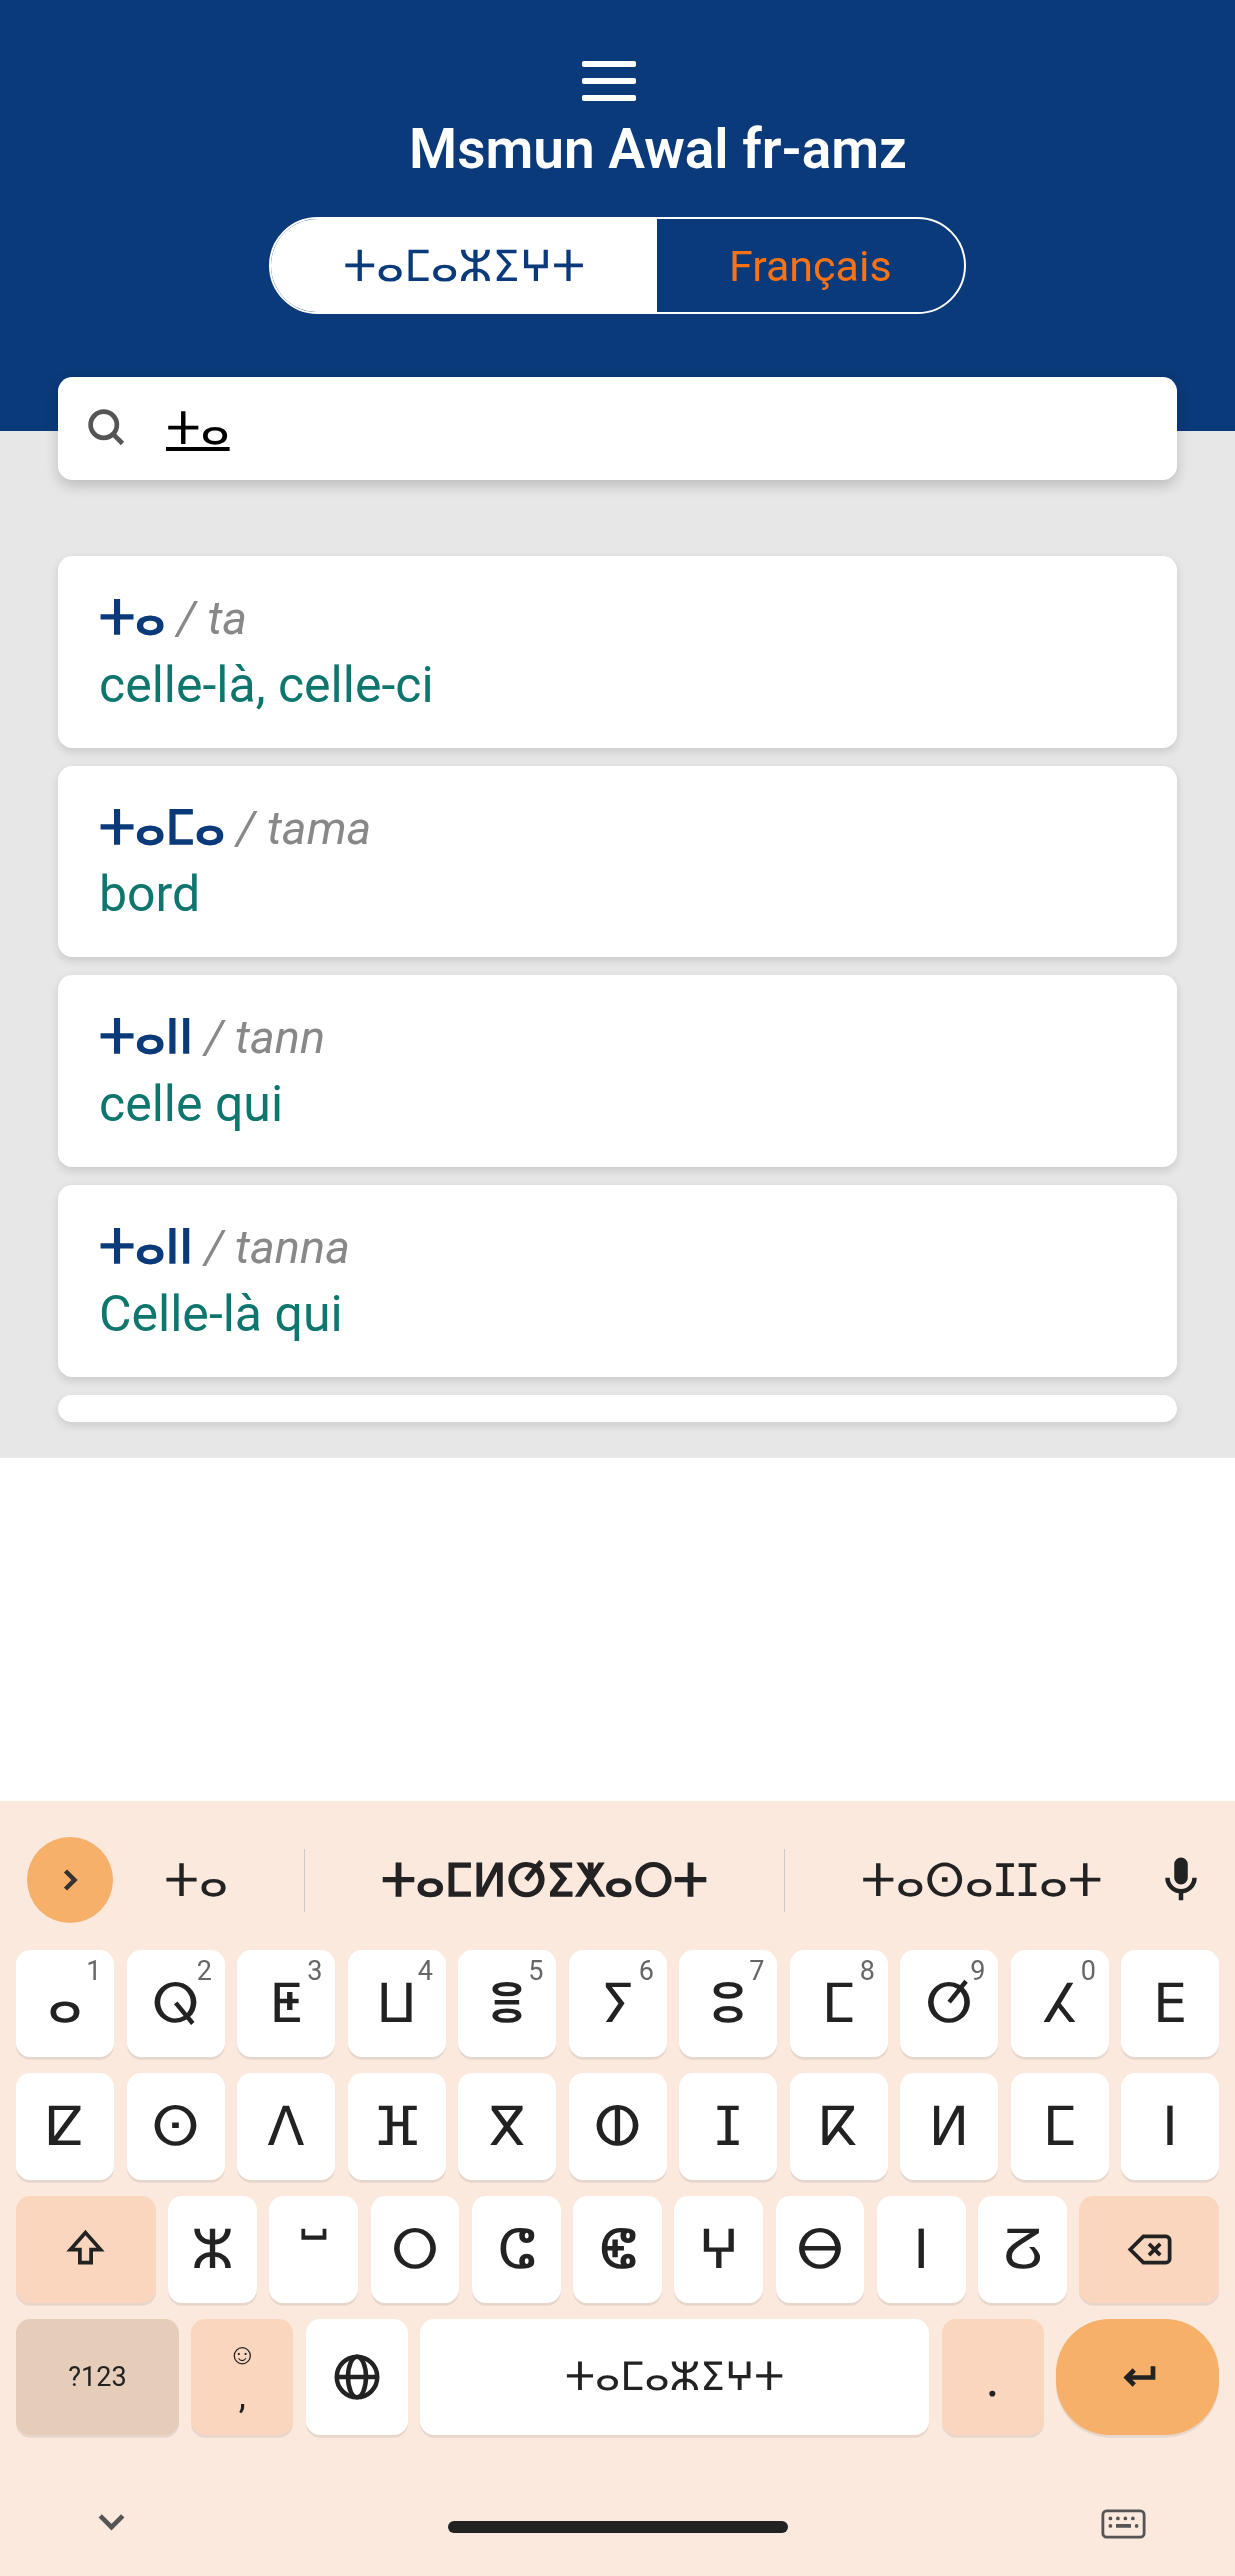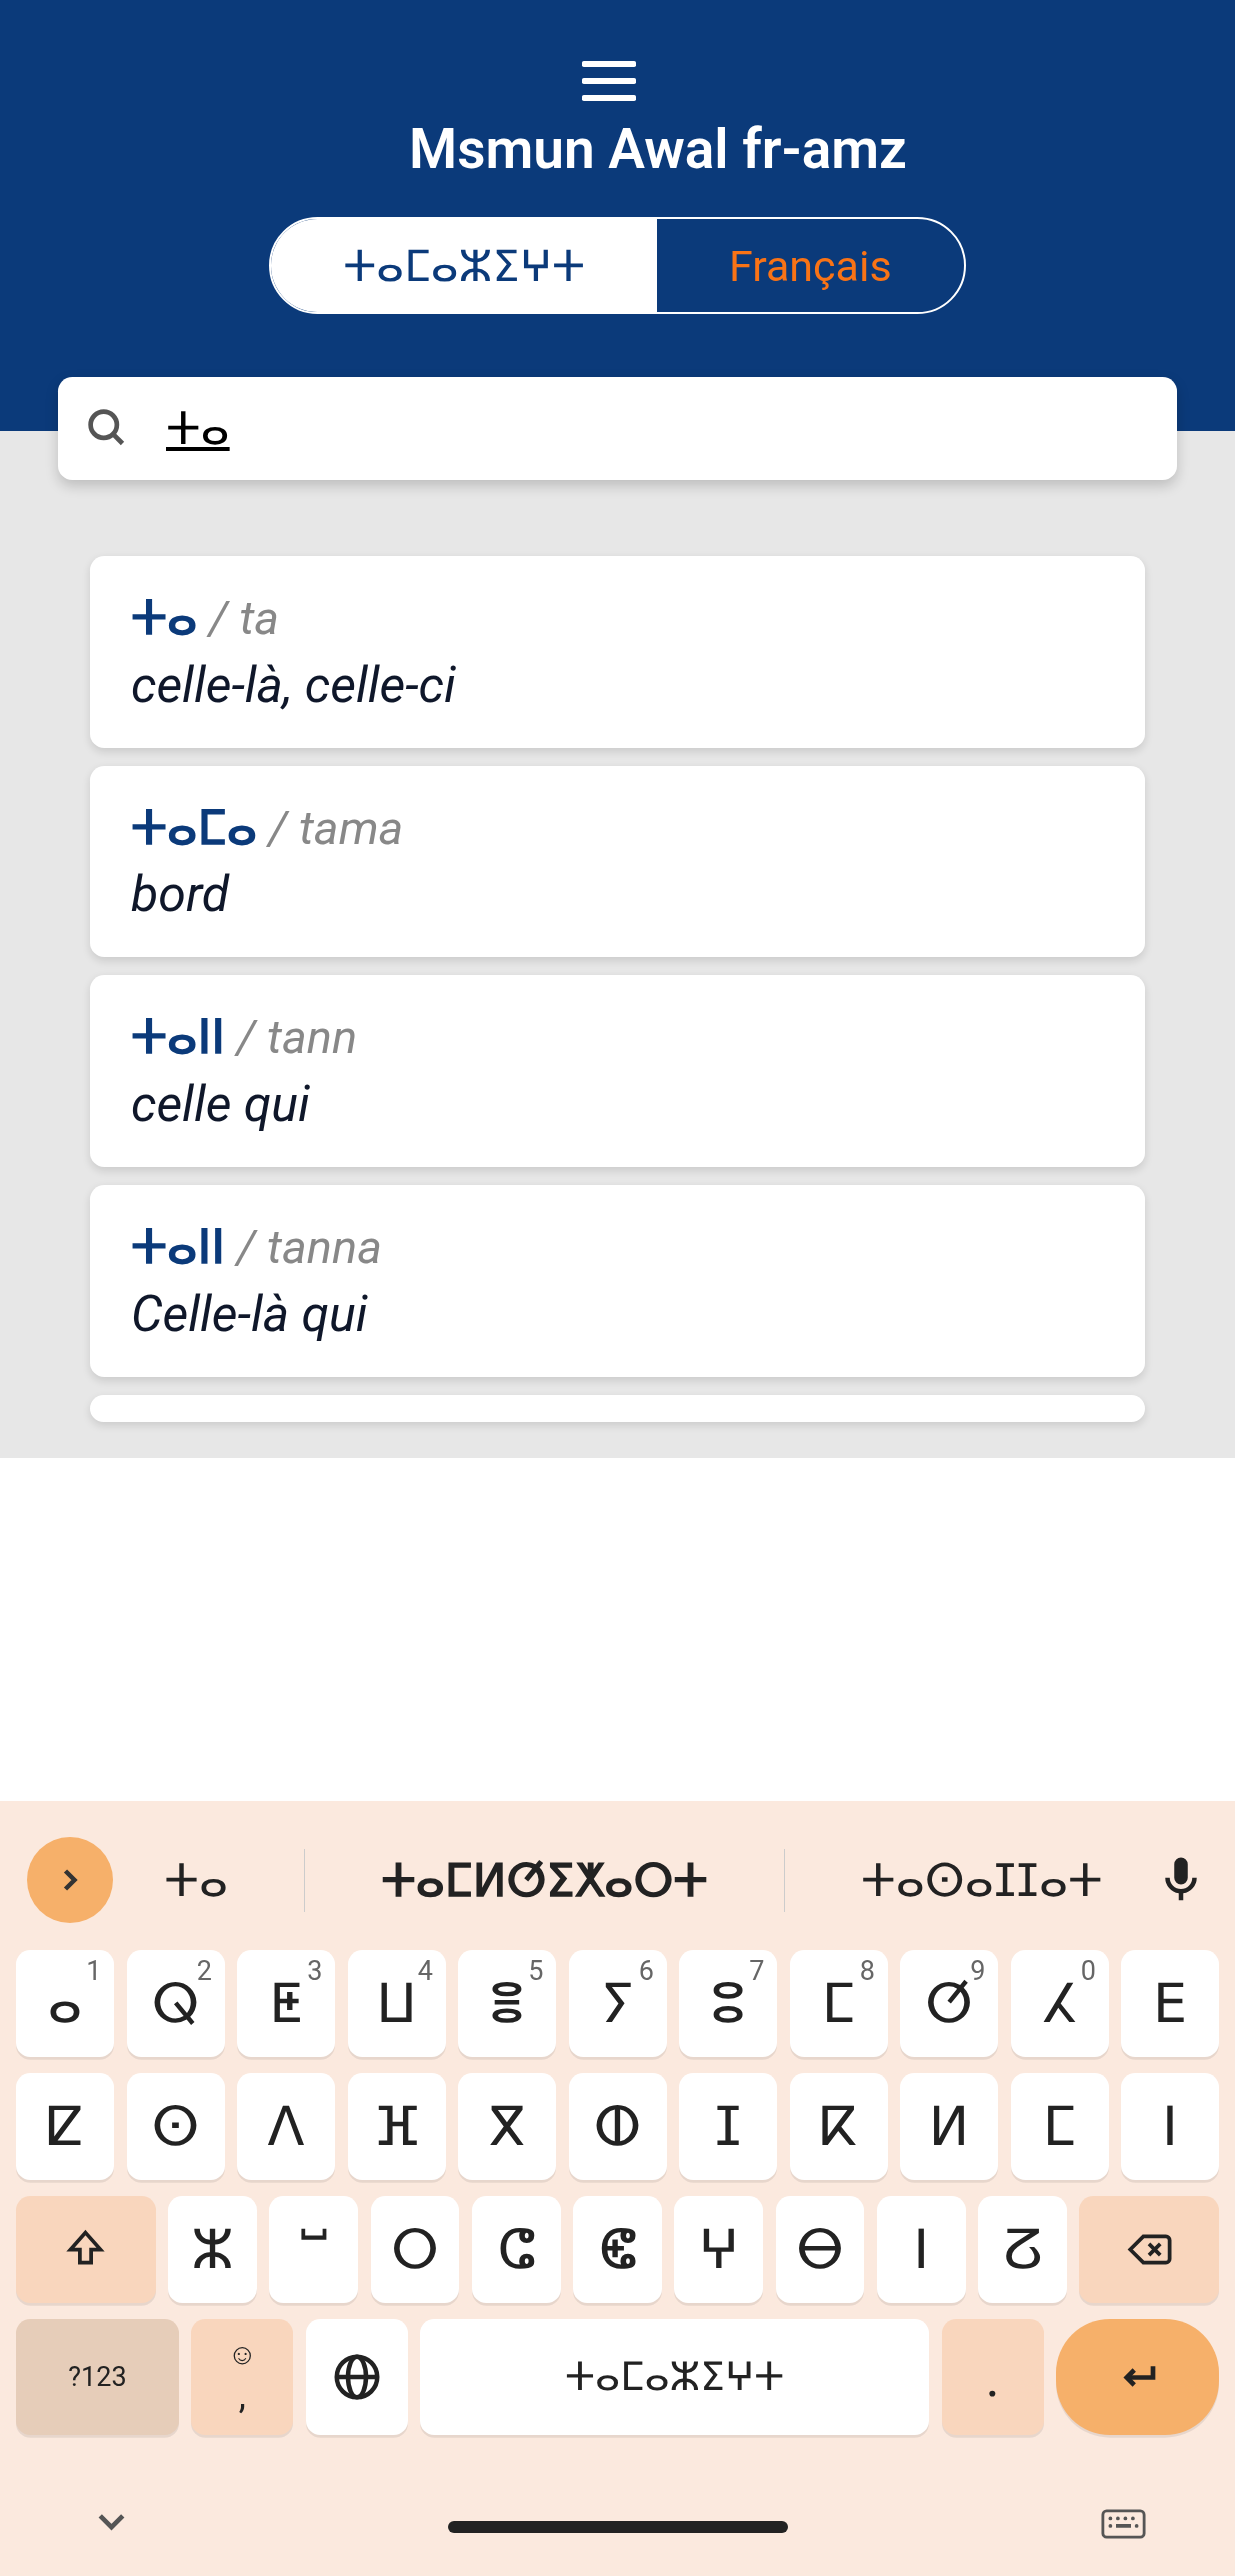--- a/index.html
+++ b/index.html
@@ -17,27 +17,27 @@
   .tab.active { background: #fff; color: #0b3a7a; font-weight: 500; }
   .tab.inactive { color: #f97316; }
 
   .search-wrap { position: relative; height: 107px; }
   .search-bg-top { position: absolute; inset: 0; height: 50%; background: #0b3a7a; }
   .search-bg-bot { position: absolute; top: 50%; left:0; right:0; bottom:0; background: #e7e7e7; }
   .search-box { position: relative; margin: 0 58px; background: #fff; border-radius: 14.3px; box-shadow: 0 5.4px 12.5px rgba(0,0,0,.18); display: flex; align-items: center; padding: 25px 27px; z-index: 2; }
   .search-icon { width: 45px; height: 45px; color: #555; }
   .search-input { border: none; outline: none; font-size: 45px; margin-left: 36px; flex: 1; font-family: inherit; text-decoration: underline; }
 
-  .results { background: #e7e7e7; padding: 72px 90px 18px; flex: 1; overflow: hidden; }
+  .results { background: #e7e7e7; padding: 72px 58px 18px; flex: 1; overflow: hidden; }
   .card { background: #fff; border-radius: 14.3px; box-shadow: 0 3.6px 9px rgba(0,0,0,.12); padding: 34px 41px; margin-bottom: 18px; cursor: pointer; }
   .card-head { font-size: 47px; margin-bottom: 10.7px; }
   .card-head .term { color: #0b3a7a; font-weight: 600; }
   .card-head .sep { color: #888; font-style: italic; }
   .card-head .translit { color: #888; font-style: italic; }
-  .card-def { font-size: 50px; color: #0f172a; font-style: italic; }
+  .card-def { font-size: 50px; color: #0f766e; }
 
   
   .kb { position: absolute; bottom: 0; left: 0; right: 0; background: #fbe9de; padding-top: 18px; }
   .sugg-row { display: flex; align-items: center; padding: 18px 27px 27px; }
   .chev-btn { width: 86px; height: 86px; border-radius: 50%; background: #f6b06a; display:flex; align-items:center; justify-content:center; font-size:43px; color:#333; cursor:pointer;}
   .suggestions { flex:1; display:flex; justify-content:space-around; align-items:center; font-size:45px; color:#222; }
   .sugg { padding: 9px 27px; cursor:pointer;}
   .sugg.sel { font-weight:700; }
   .vline { width:1.8px; height:63px; background:#ccc; }
   .mic { width:54px; height:54px; cursor:pointer;}

